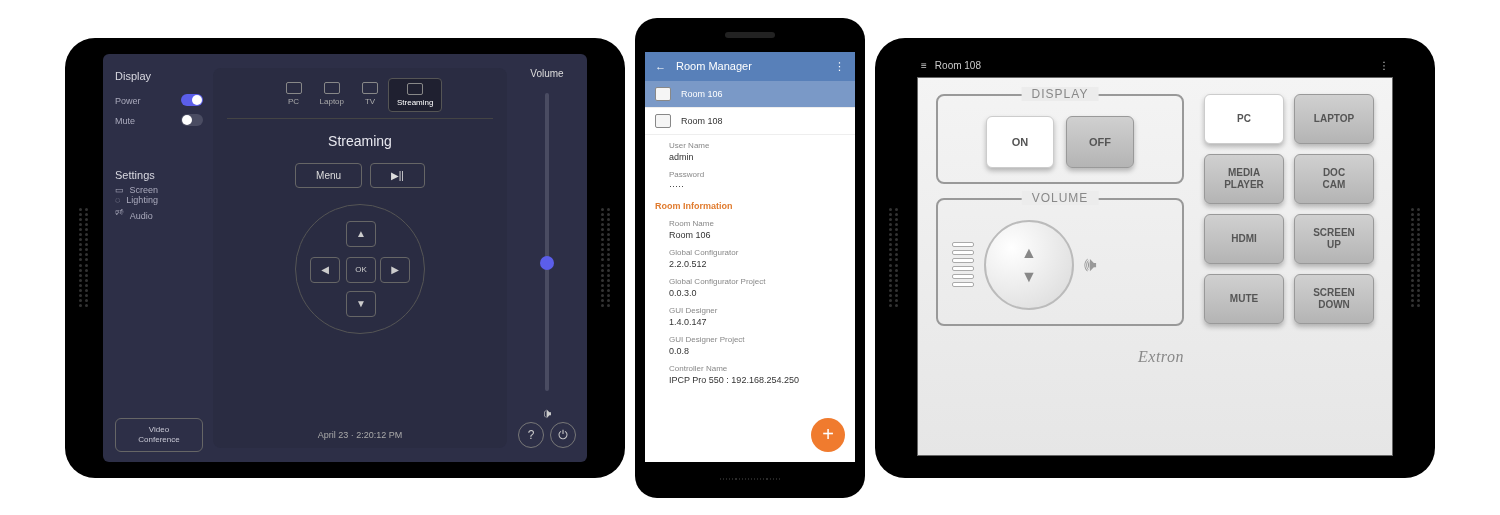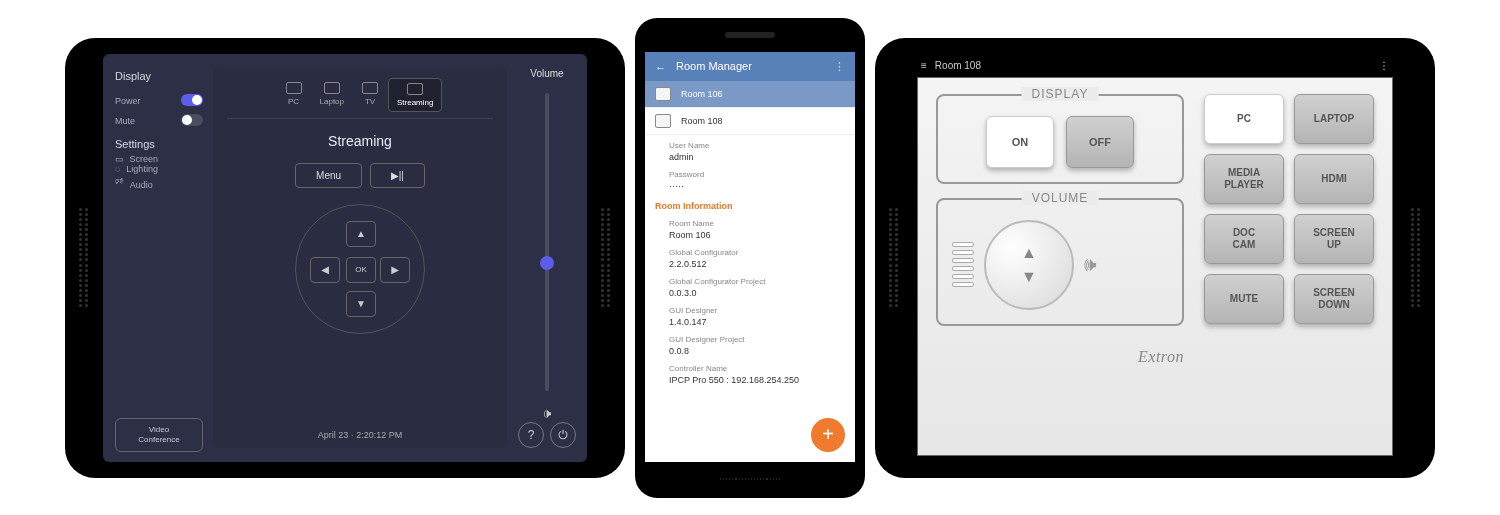--- a/index.html
+++ b/index.html
@@ -10,21 +10,21 @@
   .tablet-l .dots { position: absolute; top: 50%; transform: translateY(-50%); width: 10px; height: 100px; display: grid; grid-template-columns: repeat(2,1fr); gap: 2px; }
   .tablet-l .dots.left { left: 14px; } .tablet-l .dots.right { right: 14px; }
   .tablet-l .dots span { width: 3px; height: 3px; background: #333; border-radius: 50%; }
   .screen-l { flex: 1; background: #2d2f47; border-radius: 6px; color: #c8c8d4; font-size: 10px; display: flex; position: relative; overflow: hidden; }
   .sidebar { width: 110px; padding: 16px 10px 10px 12px; display: flex; flex-direction: column; gap: 8px; }
   .sidebar .hd { color: #d8d8e0; font-size: 11px; margin-bottom: 4px; }
   .row { display: flex; align-items: flex-end; gap: 6px; font-size: 9px; color: #aaaabc; }
   .toggle { width: 22px; height: 12px; background: #5b5eea; border-radius: 6px; position: relative; margin-left: auto; }
   .toggle::after { content: ""; position: absolute; width: 10px; height: 10px; background: #fff; border-radius: 50%; top: 1px; right: 1px; }
   .toggle.off { background: #4a4c62; } .toggle.off::after { left: 1px; right: auto; }
-  .settings { margin-top: 4px; }
+  .settings { margin-top: 35px; }
   .vc-btn { margin-top: auto; border: 1px solid #666; border-radius: 6px; padding: 6px 4px; text-align: center; font-size: 8px; line-height: 1.2; color: #c8c8d4; }
   .main-l { flex: 1; background: #2a2c42; border-radius: 8px; margin: 14px 0 14px 0; padding: 10px 14px 8px 14px; display: flex; flex-direction: column; align-items: center; }
   .tabs { display: flex; gap: 2px; border-bottom: 1px solid #444; padding-bottom: 6px; width: 100%; justify-content: center; }
   .tab { padding: 4px 8px; text-align: center; font-size: 8px; color: #aaa; display: flex; flex-direction: column; align-items: center; gap: 3px; border-radius: 4px; }
   .tab.active { background: #1f2030; border: 1px solid #555; color: #fff; }
   .tab .ic { width: 16px; height: 12px; border: 1px solid #888; border-radius: 2px; }
   .title-l { margin-top: 14px; font-size: 14px; color: #e8e8ef; }
   .btns { display: flex; gap: 8px; margin-top: 14px; }
   .btn { border: 1px solid #666; border-radius: 4px; padding: 6px 20px; font-size: 10px; color: #ddd; }
   .dpad { margin-top: 16px; width: 130px; height: 130px; border: 1px solid #555; border-radius: 50%; position: relative; }
@@ -433,23 +433,23 @@
             <span style="color:#999;font-size:20px">🕪</span>
           </div>
         </div>
         <div class="brand">Extron</div>
       </div>
       <div class="grid">
         <div class="gbtn sel">PC</div>
         <div class="gbtn">LAPTOP</div>
         <div class="gbtn" style="white-space:pre-line">MEDIA
 PLAYER</div>
-        <div class="gbtn">HDMI</div>
         <div class="gbtn" style="white-space:pre-line">DOC
 CAM</div>
+        <div class="gbtn">HDMI</div>
         <div class="gbtn" style="white-space:pre-line">SCREEN
 UP</div>
         <div class="gbtn">MUTE</div>
         <div class="gbtn" style="white-space:pre-line">SCREEN
 DOWN</div>
       </div>
     </div>
   </div>
 </div>
 

